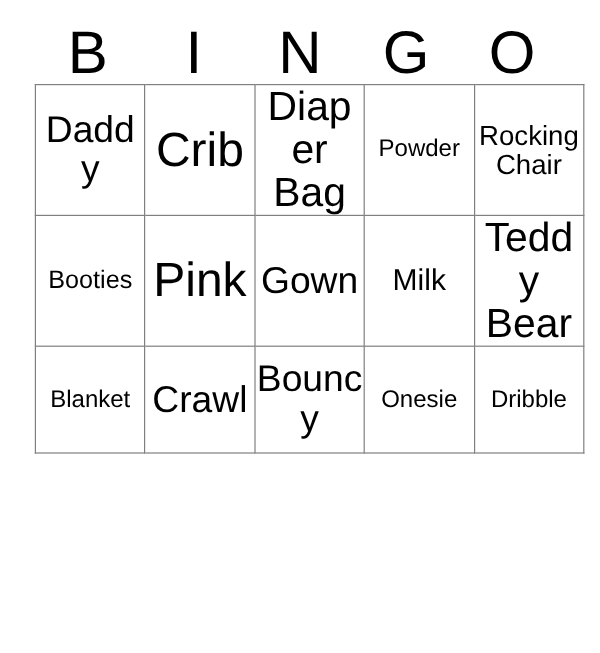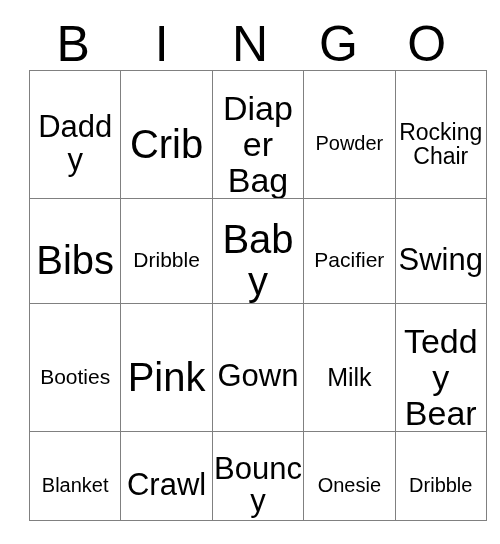--- a/index.html
+++ b/index.html
@@ -57,21 +57,20 @@
     vertical-align: middle;
     color: #000000;
     overflow: hidden;
   }
   .cell-text {
     display: block;
     width: 100%;
     line-height: 1.06;
     white-space: pre-line;
     word-break: break-word;
-    margin-top: 19px;
   }
 
   
   .fs-xxl { font-size: 40px; text-align: center; }
   .fs-xl  { font-size: 25px; }
   .fs-l   { font-size: 31px; }
   .fs-m   { font-size: 34px; }
   .fs-s   { font-size: 20px; }
   .fs-xs  { font-size: 23px; }
   .fs-xxs { font-size: 21px; }
@@ -105,37 +104,20 @@
         <td>
             <span class="cell-text fs-s">Powder</span>
           </td>
         <td>
             <span class="cell-text fs-xs">Rocking
 Chair</span>
           </td>
       </tr>
       <tr>
         <td>
-            <span class="cell-text fs-xxl">Bibs</span>
-          </td>
-        <td>
-            <span class="cell-text fs-xxs">Dribble</span>
-          </td>
-        <td>
-            <span class="cell-text fs-xxl">Baby</span>
-          </td>
-        <td>
-            <span class="cell-text fs-xxs">Pacifier</span>
-          </td>
-        <td>
-            <span class="cell-text fs-l">Swing</span>
-          </td>
-      </tr>
-      <tr>
-        <td>
             <span class="cell-text fs-xxs">Booties</span>
           </td>
         <td>
             <span class="cell-text fs-xxl">Pink</span>
           </td>
         <td>
             <span class="cell-text fs-l">Gown</span>
           </td>
         <td>
             <span class="cell-text fs-xl">Milk</span>

